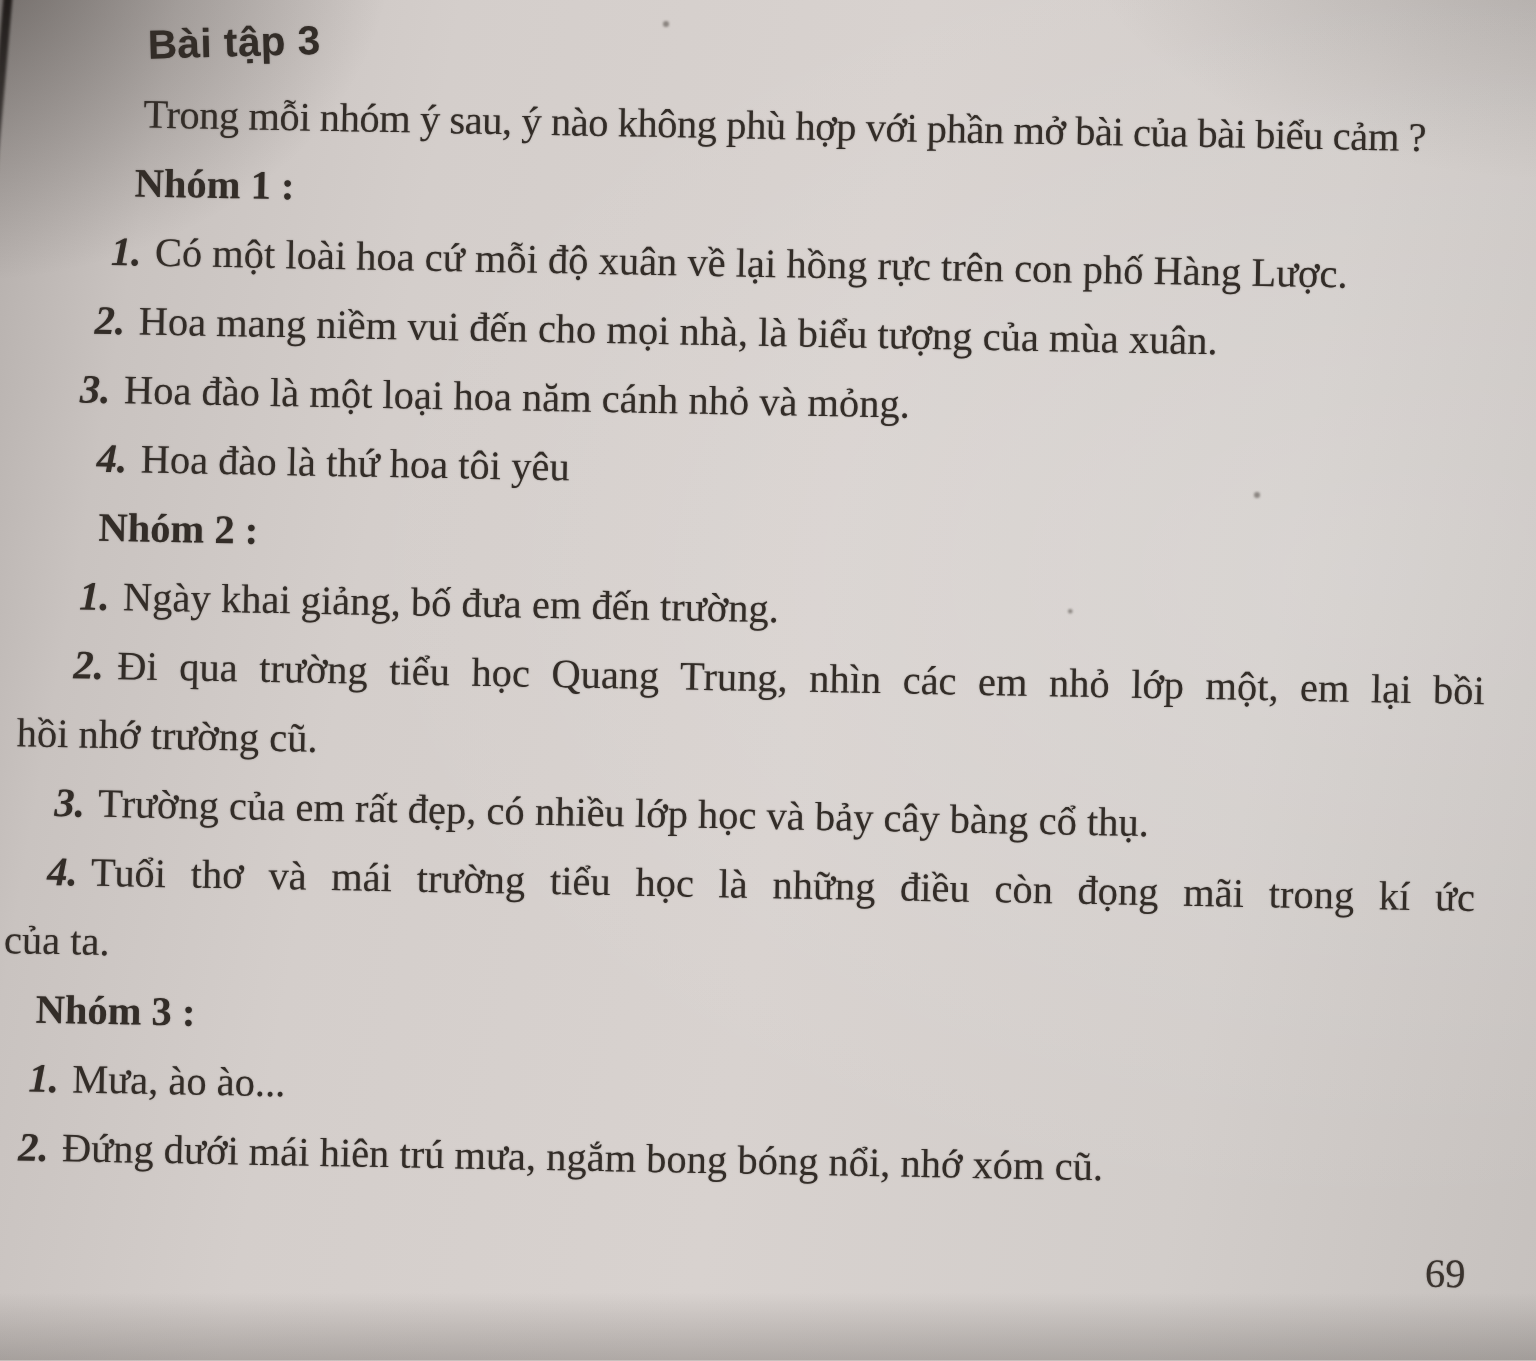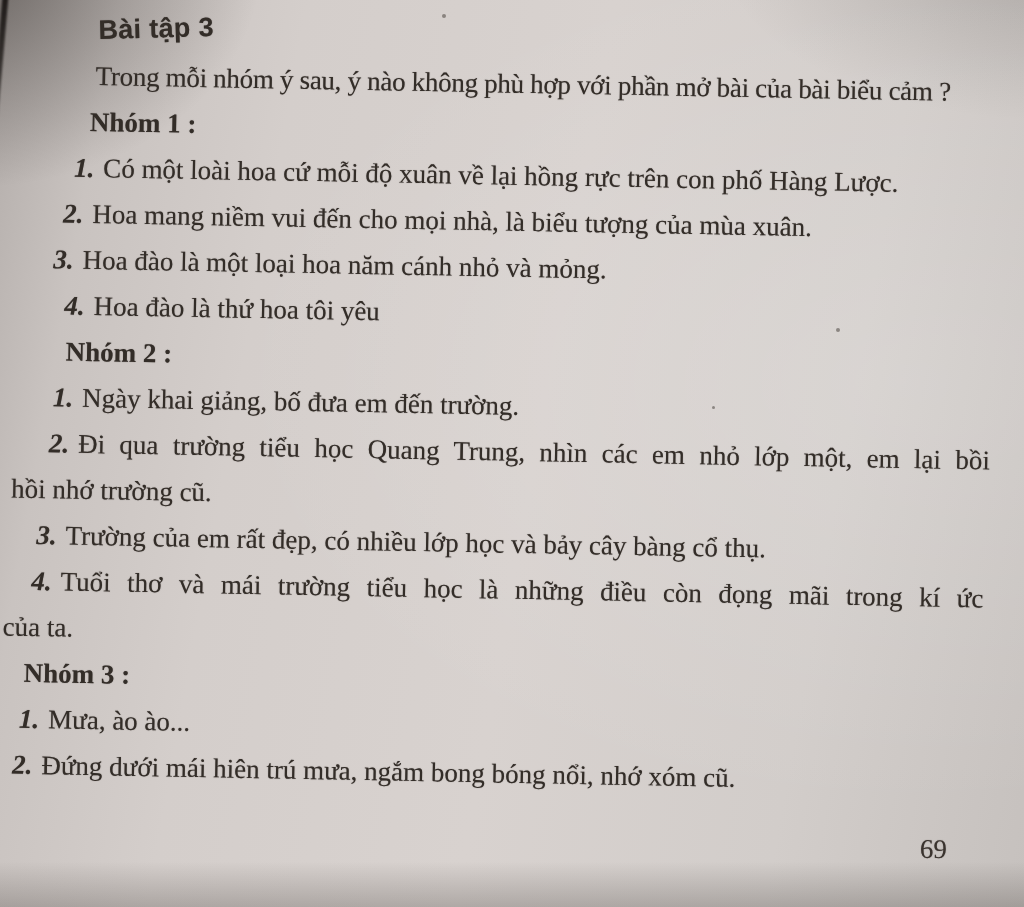--- a/index.html
+++ b/index.html
@@ -33,21 +33,21 @@
   .title{
     font-family:"Liberation Sans","DejaVu Sans",sans-serif;
     font-weight:bold;font-size:27px;letter-spacing:0.3px;
   }
   .title-inner{display:inline-block;transform:rotate(-2.6deg);transform-origin:left bottom;}
   .intro{white-space:nowrap;letter-spacing:-0.3px;}
   .glabel{font-weight:bold;}
   .num{font-weight:bold;font-style:italic;margin-right:9px;}
   .fj{text-align:justify;text-align-last:justify;}
   .pagenum{
-    position:absolute;left:920px;top:834px;font-size:27px;color:#3a332e;
+    position:absolute;left:950px;top:834px;font-size:27px;color:#3a332e;
     text-shadow:0 0 1px rgba(47,41,37,0.5);transform:rotate(1deg);
   }
   .speck{position:absolute;border-radius:50%;background:rgba(62,55,50,0.5);filter:blur(0.6px);}
   .speck.s1{left:442px;top:14px;width:4px;height:4px;}
   .speck.s2{left:836px;top:328px;width:4px;height:4px;}
   .speck.s3{left:712px;top:406px;width:3px;height:3px;}
 </style>
 </head>
 <body>
 

